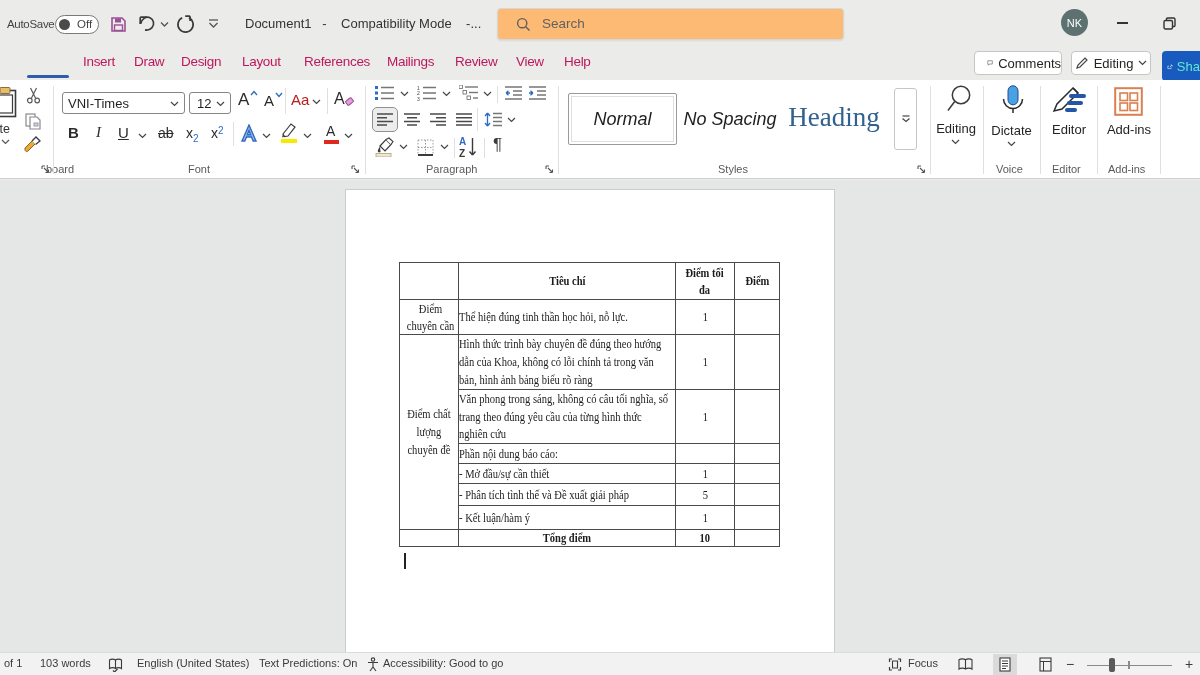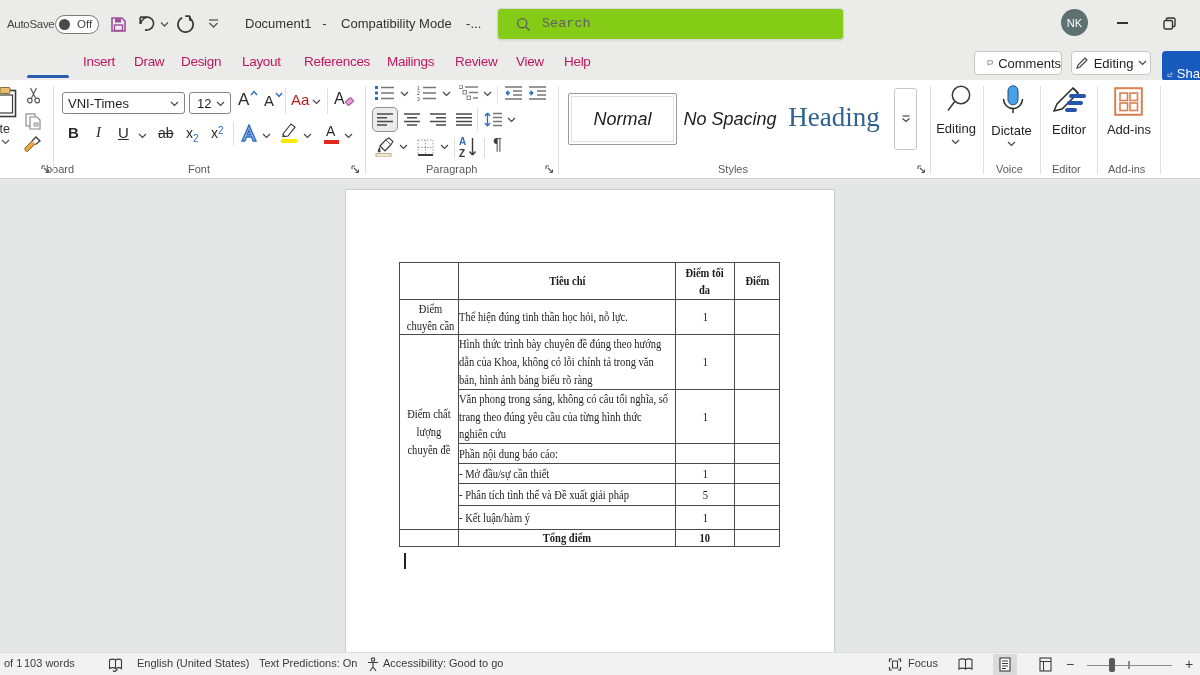--- a/index.html
+++ b/index.html
@@ -55,21 +55,21 @@
       <path d="M9.2 1.2 H14.1 M14.1 1.2 V6.1" fill="none" stroke="#3b3b3b" stroke-width="1.7"></path>
     </svg>
 
     <svg class="abs" style="left:208px; top:19px;" width="11" height="10" viewBox="0 0 11 10">
       <path d="M1 1 H10" stroke="#555" stroke-width="1.3"></path>
       <path d="M1.5 4 L5.5 8 L9.5 4" fill="none" stroke="#555" stroke-width="1.3"></path>
     </svg>
 
     <div class="abs" style="left:245px; top:16px; font-size:13px; color:#333;">Document1&nbsp;&nbsp;&nbsp;-&nbsp;&nbsp;&nbsp;&nbsp;Compatibility Mode&nbsp;&nbsp;&nbsp;&nbsp;-...</div>
 
-    <div class="abs" style="left:497px; top:8px; width:347px; height:32px; background:#84cc16; border:1px solid #d6d6d6; border-radius:4px; box-shadow:0 1px 2px rgba(0,0,0,0.08);font-family:Liberation Mono, monospace;">
+    <div class="abs" style="left:497px; top:8px; width:347px; height:32px; background:#fdba74; border:1px solid #d6d6d6; border-radius:4px; box-shadow:0 1px 2px rgba(0,0,0,0.08);">
       <svg class="abs" style="left:18px; top:8px;" width="15" height="15" viewBox="0 0 15 15">
         <circle cx="6.2" cy="6.2" r="4.6" fill="none" stroke="#605e5c" stroke-width="1.4"></circle>
         <path d="M9.7 9.7 L13.5 13.5" stroke="#605e5c" stroke-width="1.4"></path>
       </svg>
       <div class="abs" style="left:44px; top:7px; font-size:13.5px; color:#616161;">Search</div>
     </div>
 
     <div class="abs" style="left:1061px; top:9px; width:27px; height:27px; border-radius:50%; background:#5d7170; color:#fff; font-size:11px; display:flex; align-items:center; justify-content:center;">NK</div>
 
     <div class="abs" style="left:1117px; top:22px; width:11px; height:2px; background:#333;"></div>
@@ -101,21 +101,21 @@
 
     <div class="btn" style="left:1071px; top:3px; width:80px; height:24px;">
       <svg width="14" height="14" viewBox="0 0 14 14" style="margin-right:5px;">
         <path d="M2 12 L3 9 L10 2 L12 4 L5 11 Z" fill="none" stroke="#444" stroke-width="1.2"></path>
       </svg>Editing
       <svg width="9" height="6" viewBox="0 0 9 6" style="margin-left:5px;">
           <path d="M1 1 L4.5 4.5 L8 1" fill="none" stroke="#444" stroke-width="1.2"></path>
         </svg>
     </div>
 
-    <div class="abs" style="left:1162px; top:3px; width:38px; height:30px; background:#185abd; border-radius:4px 0 0 4px; color:#ffffff; font-size:13px; display:flex; align-items:flex-end;">
+    <div class="abs" style="left:1162px; top:3px; width:38px; height:30px; background:#185abd; border-radius:4px 0 0 4px; color:#5eead4; font-size:13px; display:flex; align-items:center;">
       <svg width="14" height="13" viewBox="0 0 14 13" style="margin-left:5px; margin-right:4px;">
         <path d="M7 8 L12 3 M12 3 h-3.5 M12 3 v3.5" fill="none" stroke="#fff" stroke-width="1.3"></path>
         <path d="M10 8.5 v3 h-8 v-6 h3" fill="none" stroke="#fff" stroke-width="1.3"></path>
       </svg>Sha
     </div>
   </div>
 
   <div class="ribbon">
 
     <svg class="abs" style="left:-7px; top:7px;" width="24" height="31" viewBox="0 0 24 31">
@@ -441,21 +441,21 @@
           <td></td>
         </tr>
       </tbody>
         </table>
       <div class="abs" style="left:58px; top:363px; width:1.5px; height:16px; background:#222;"></div>
     </div>
   </div>
 
   <div class="statusbar">
     <div class="sbitem" style="left:4px;">of 1</div>
-    <div class="sbitem" style="left:24px;">103 words</div>
+    <div class="sbitem" style="left:40px;">103 words</div>
     <svg class="sbitem" style="left:108px; top:5px;" width="15" height="14" viewBox="0 0 15 14">
       <path d="M7.5 2 C6 0.8, 3 0.8, 1.5 2 V10.5 C3 9.3, 6 9.3, 7.5 10.5 C9 9.3, 12 9.3, 13.5 10.5 V2 C12 0.8, 9 0.8, 7.5 2 Z" fill="none" stroke="#3b3b3b" stroke-width="1.1"></path>
       <path d="M7.5 2 V10.5" stroke="#3b3b3b" stroke-width="1.1"></path>
       <path d="M5 12.5 L6.5 14 L9.5 11" fill="none" stroke="#3b3b3b" stroke-width="1.2"></path>
     </svg>
     <div class="sbitem" style="left:137px;">English (United States)</div>
     <div class="sbitem" style="left:259px;">Text Predictions: On</div>
     <svg class="sbitem" style="left:366px; top:4px;" width="14" height="15" viewBox="0 0 14 15">
       <circle cx="7" cy="2.6" r="1.7" fill="none" stroke="#3b3b3b" stroke-width="1.1"></circle>
       <path d="M2 5.5 H12 M7 5.5 V10 M7 10 L4 14 M7 10 L10 14" fill="none" stroke="#3b3b3b" stroke-width="1.1"></path>

